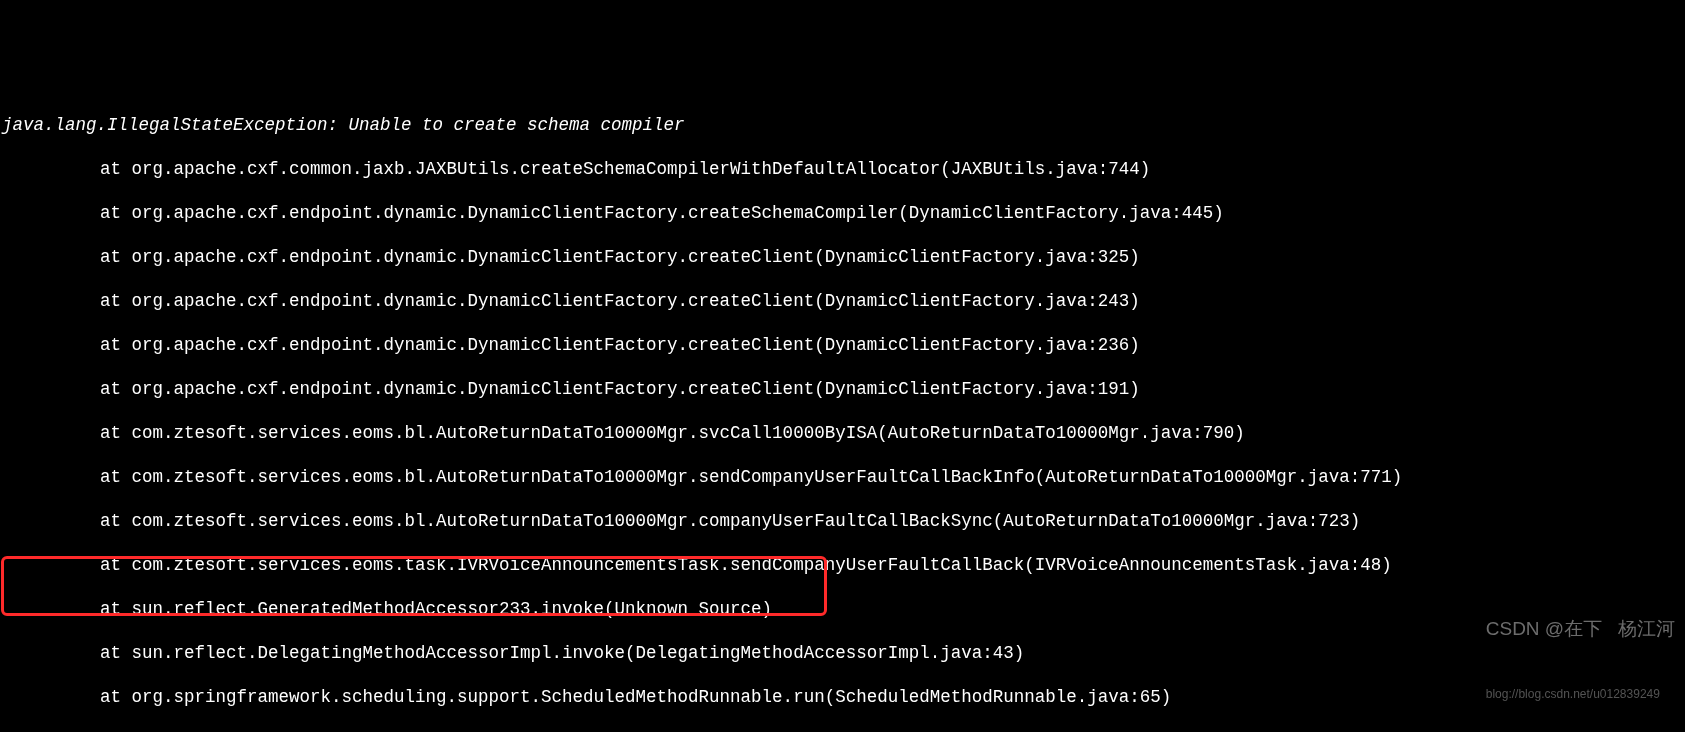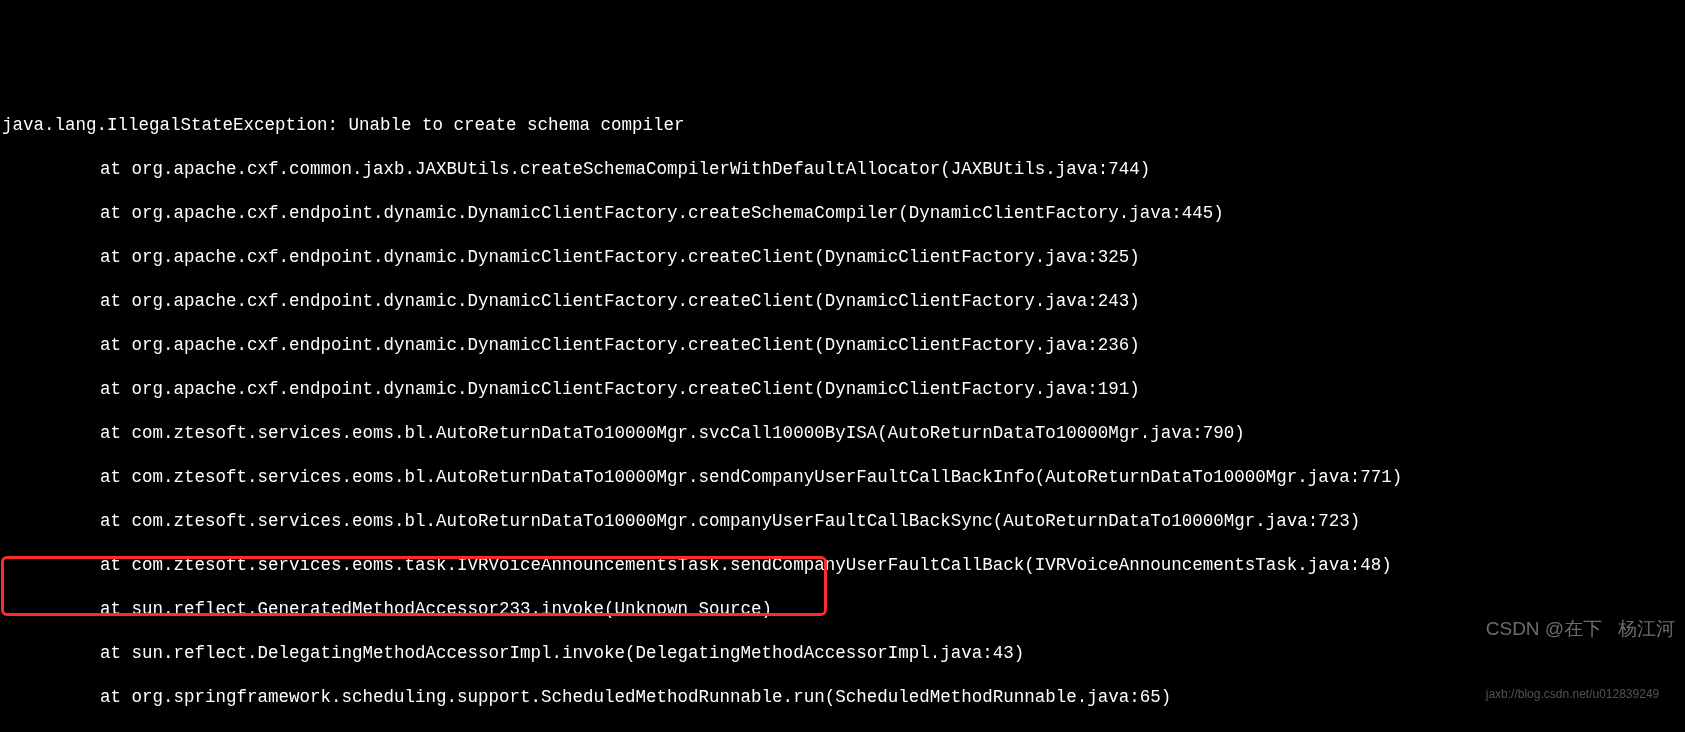--- a/index.html
+++ b/index.html
@@ -19,20 +19,21 @@
       position: relative;
       white-space: pre;
       padding-top: 4px;
     }
     .line {
       display: block;
       white-space: pre;
     }
     .exception-line {
       padding-left: 2px;
+      font-style: italic;
     }
     .stack-line {
       padding-left: 16px;
     }
     .highlight-box {
       position: absolute;
       border: 3px solid #ff2a2a;
       border-radius: 6px;
       pointer-events: none;
       left: 1px;
@@ -93,17 +94,17 @@
 
 
 
 
 </div>
 
 <div class="highlight-box"></div>
 
 <div class="watermark">
   <div>CSDN @在下   杨江河</div>
-  <div class="small">jaxb://blog.csdn.net/u012839249</div>
+  <div class="small">blog://blog.csdn.net/u012839249</div>
 </div>
 
 
 
 
 </body></html>

